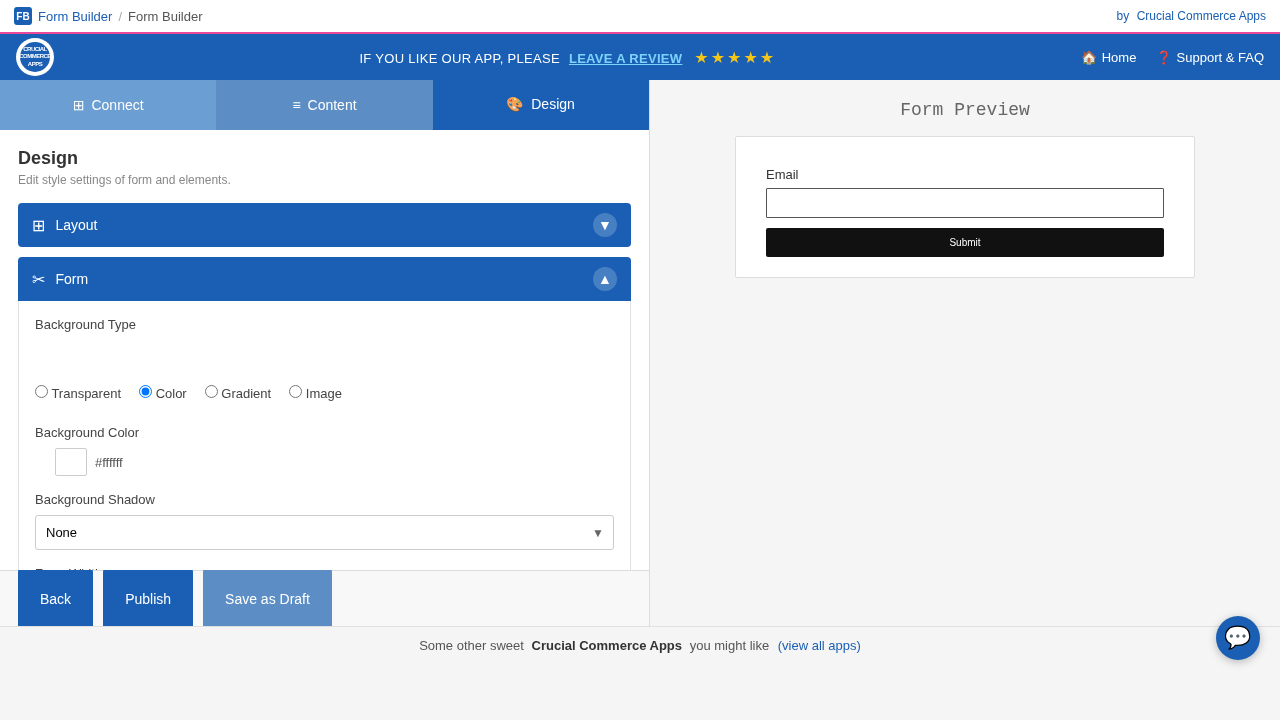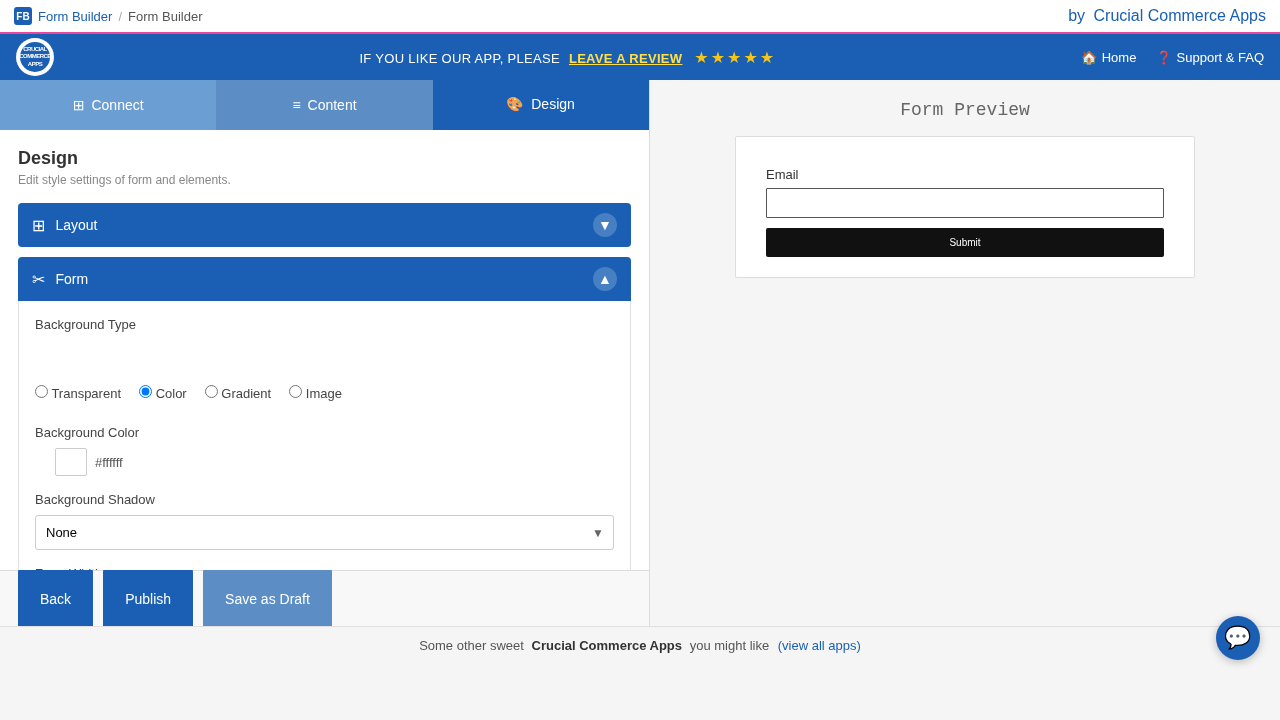--- a/index.html
+++ b/index.html
@@ -17,21 +17,21 @@
     }
     .top-bar-left { display: flex; align-items: center; gap: 6px; font-size: 13px; color: #555; }
     .top-bar-logo {
       width: 18px; height: 18px;
       background: #1a5fb4;
       border-radius: 3px;
       display: flex; align-items: center; justify-content: center;
       color: #fff; font-size: 10px; font-weight: bold;
     }
     .top-bar-sep { color: #aaa; }
-    .top-bar-right { font-size: 16px; color: #777; }
+    .top-bar-right { font-size: 12px; color: #777; }
     .top-bar-right span { color: #1a5fb4; }
 
     
     .header-banner {
       background: #1a5fb4;
       height: 46px;
       display: flex;
       align-items: center;
       justify-content: space-between;
       padding: 0 16px;
@@ -294,21 +294,21 @@
 <div class="header-banner">
   <div class="header-logo">
     <div class="header-logo-box">
       <div class="header-logo-inner">
         <span style="font-size:6px;font-weight:900;letter-spacing:-0.5px;">CRUCIAL<br>COMMERCE<br>APPS</span>
       </div>
     </div>
   </div>
   <div class="header-center">
     <span>IF YOU LIKE OUR APP, PLEASE</span>
-    <a href="#" style="color:#fde047;text-decoration:underline;font-weight:700;margin-left:5px;">LEAVE A REVIEW</a>
+    <a href="#" style="color:#7dd3fc;text-decoration:underline;font-weight:700;margin-left:5px;">LEAVE A REVIEW</a>
     <span class="header-stars">★★★★★</span>
   </div>
   <div class="header-nav">
     <a href="#">
       <span>🏠</span>
       <span>Home</span>
     </a>
     <a href="#">
       <span>❓</span>
       <span>Support &amp; FAQ</span>

